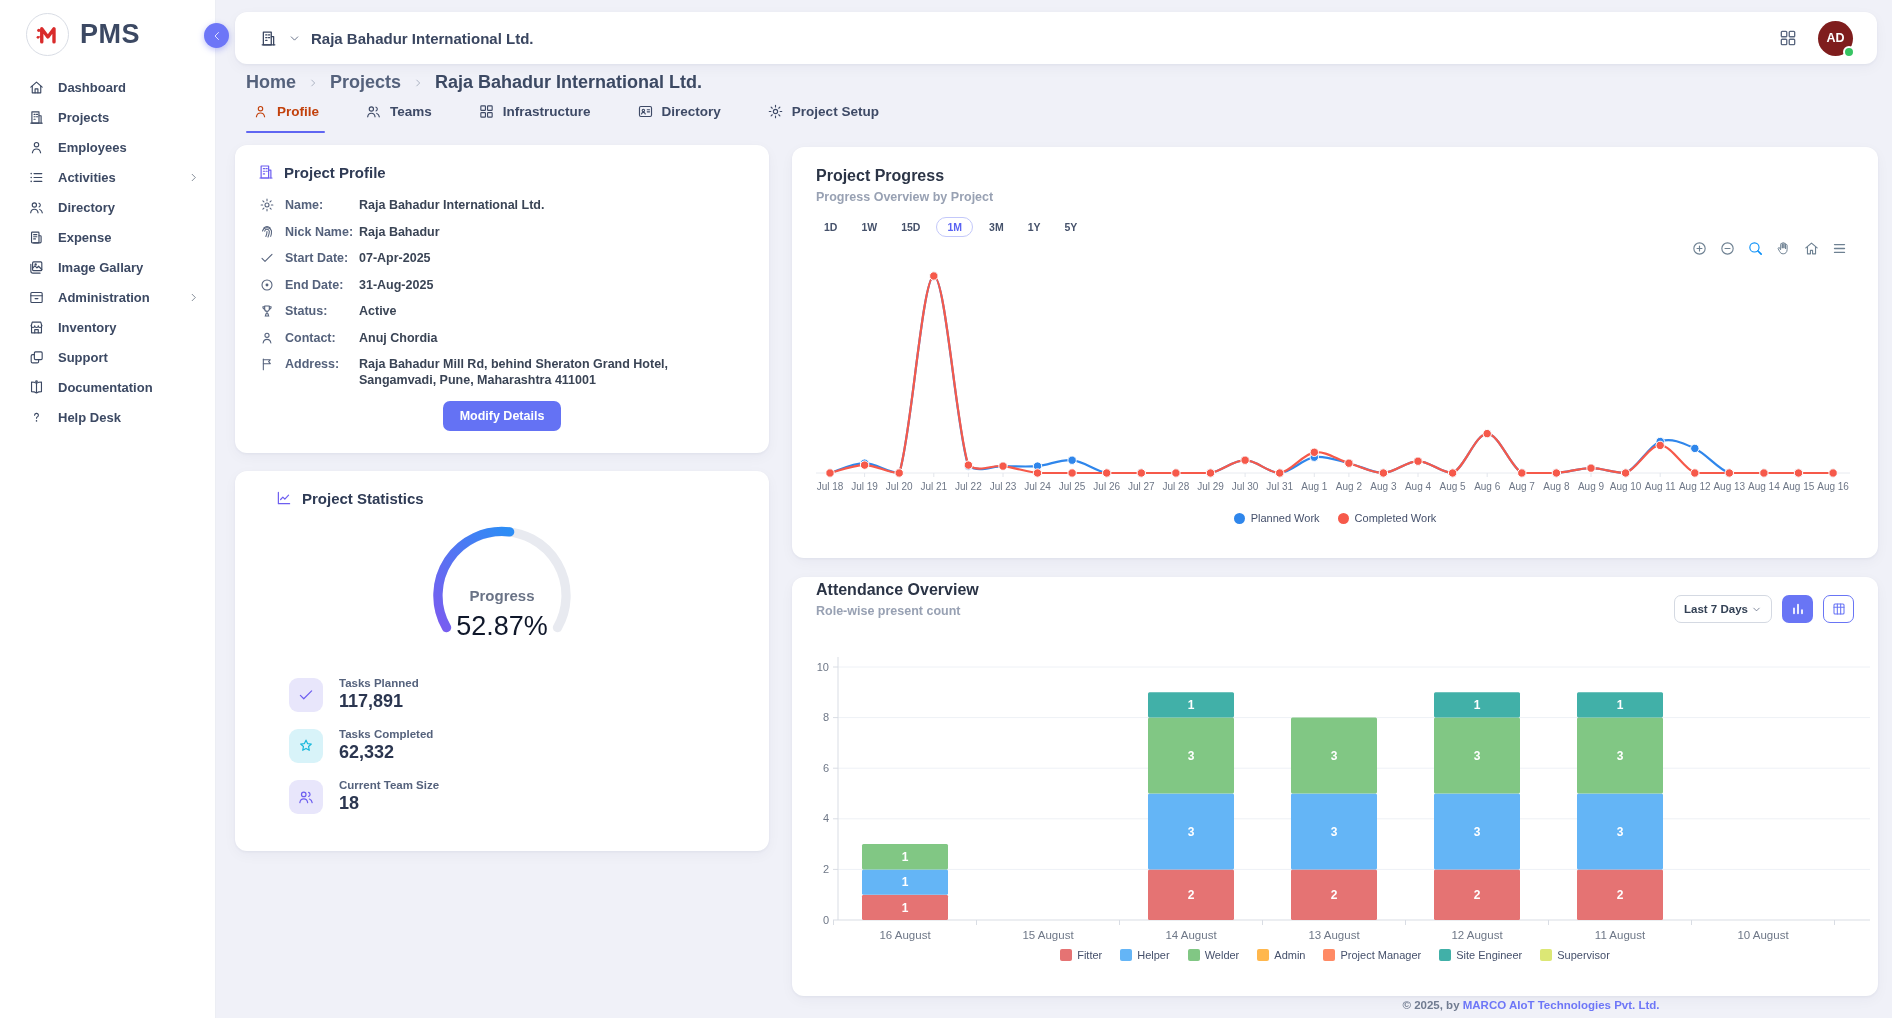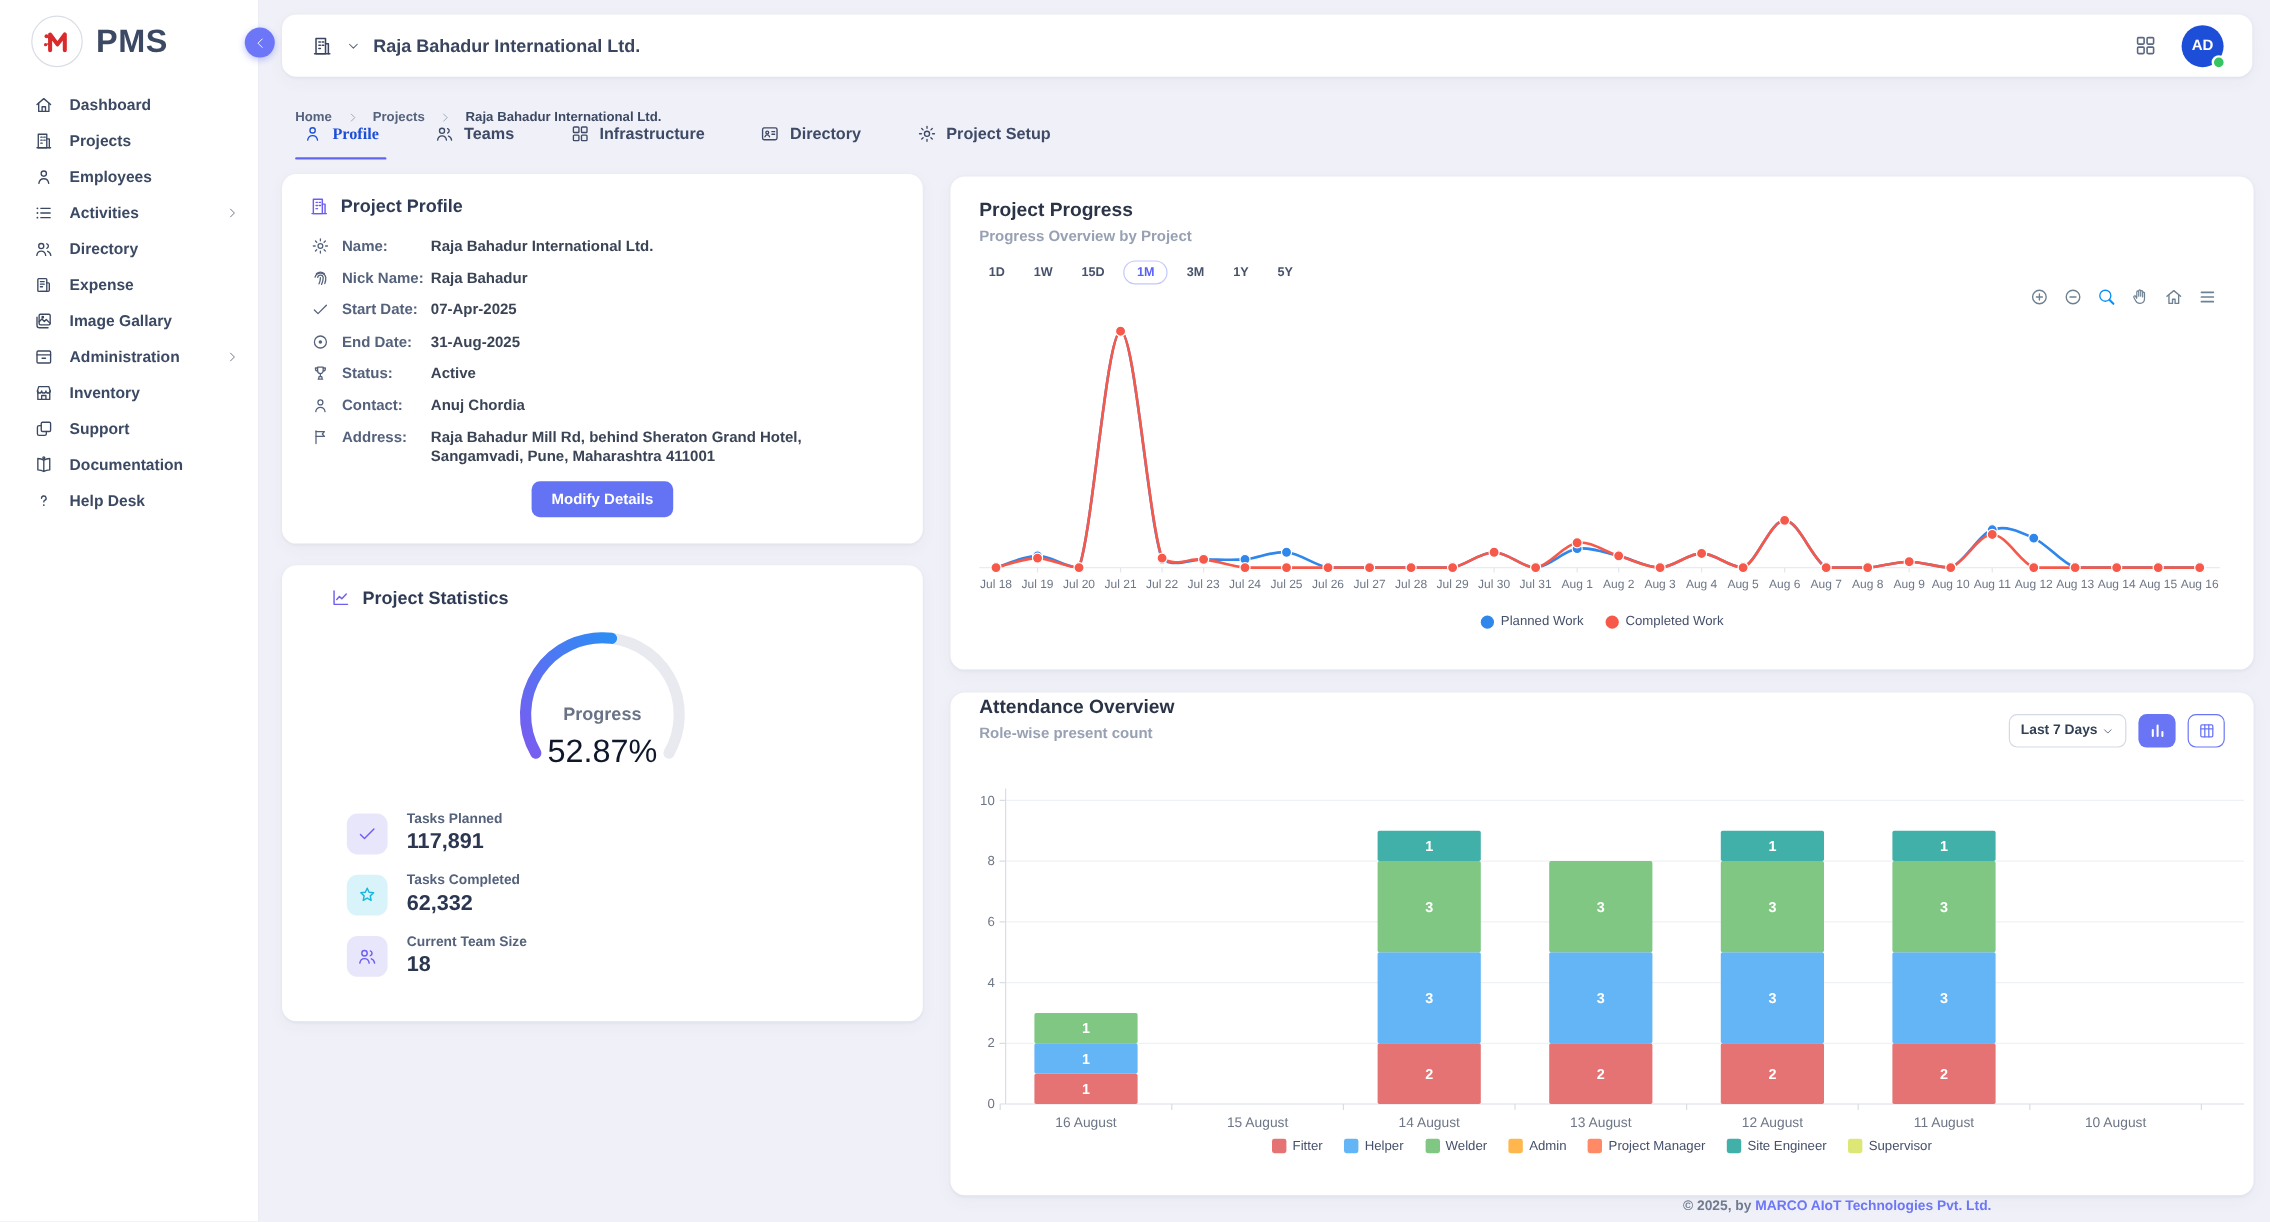--- a/index.html
+++ b/index.html
@@ -26,34 +26,34 @@
   .card{position:absolute;background:#fff;border-radius:12px;box-shadow:0 1px 3px rgba(25,32,70,.05),0 4px 14px rgba(25,32,70,.04);}
 
   
   .topbar{left:235px;top:12px;width:1642px;height:52px;display:flex;align-items:center;padding:0 24px;}
   .company{display:flex;align-items:center;gap:10px;font-size:15px;font-weight:700;color:#3a4660;cursor:pointer;}
   .company .icn{width:19px;height:19px;}
   .company .chev-down{width:13px;height:13px;color:#55607a;}
   .top-right{margin-left:auto;display:flex;align-items:center;gap:20px;}
   .apps-btn{background:none;border:none;padding:0;cursor:pointer;color:#5b6880;display:flex;}
   .apps-btn .icn{width:20px;height:20px;}
-  .avatar{position:relative;width:35px;height:35px;border-radius:50%;background:#1d4ed8;color:#fff;font-size:12.5px;font-weight:700;display:flex;align-items:center;justify-content:center;cursor:pointer;}
+  .avatar{position:relative;width:35px;height:35px;border-radius:50%;background:#7f1d1d;color:#fff;font-size:12.5px;font-weight:700;display:flex;align-items:center;justify-content:center;cursor:pointer;}
   .avatar .dot{position:absolute;right:-2px;bottom:-2px;width:12px;height:12px;border-radius:50%;background:#37c463;border:2px solid #fff;}
 
   
-  .crumbs{position:absolute;left:246px;top:72px;display:flex;align-items:center;gap:12px;font-size:11px;font-weight:600;color:#55627c;margin-top:20px;}
+  .crumbs{position:absolute;left:246px;top:72px;display:flex;align-items:center;gap:12px;font-size:18px;font-weight:600;color:#55627c;}
   .crumb{cursor:pointer;}
   .crumb.last{color:#3c4963;cursor:default;}
   .crumb-sep{width:10px;height:10px;color:#8a94a8;}
 
   
   .tabs{position:absolute;left:252px;top:103px;display:flex;gap:46px;}
   .tab{display:flex;align-items:center;gap:8px;font-size:13.5px;font-weight:700;color:#3e4a66;padding-bottom:13px;position:relative;cursor:pointer;}
   .tab .icn{width:17px;height:17px;}
-  .tab.active{color:#1d4ed8;font-family:Liberation Serif, serif;}
+  .tab.active{color:#c2410c;}
   .tab.active:after{content:"";position:absolute;left:-6px;right:-6px;bottom:0;height:2.5px;background:#6066f2;border-radius:2px;}
 
   
   .profile-card{left:235px;top:145px;width:534px;height:308px;padding:18px 22px;}
   .card-title{display:flex;align-items:center;gap:9px;font-size:15px;font-weight:700;color:#2f3b55;}
   .card-title .icn{width:18px;height:18px;color:#6d5ef0;}
   .prows{margin-top:16px;}
   .prow{display:flex;align-items:flex-start;margin-bottom:10.5px;font-size:12.5px;line-height:16px;}
   .prow .icn{width:16px;height:16px;color:#55627c;margin:0 10px 0 2px;}
   .plabel{width:74px;color:#55627c;font-weight:600;flex:none;}

